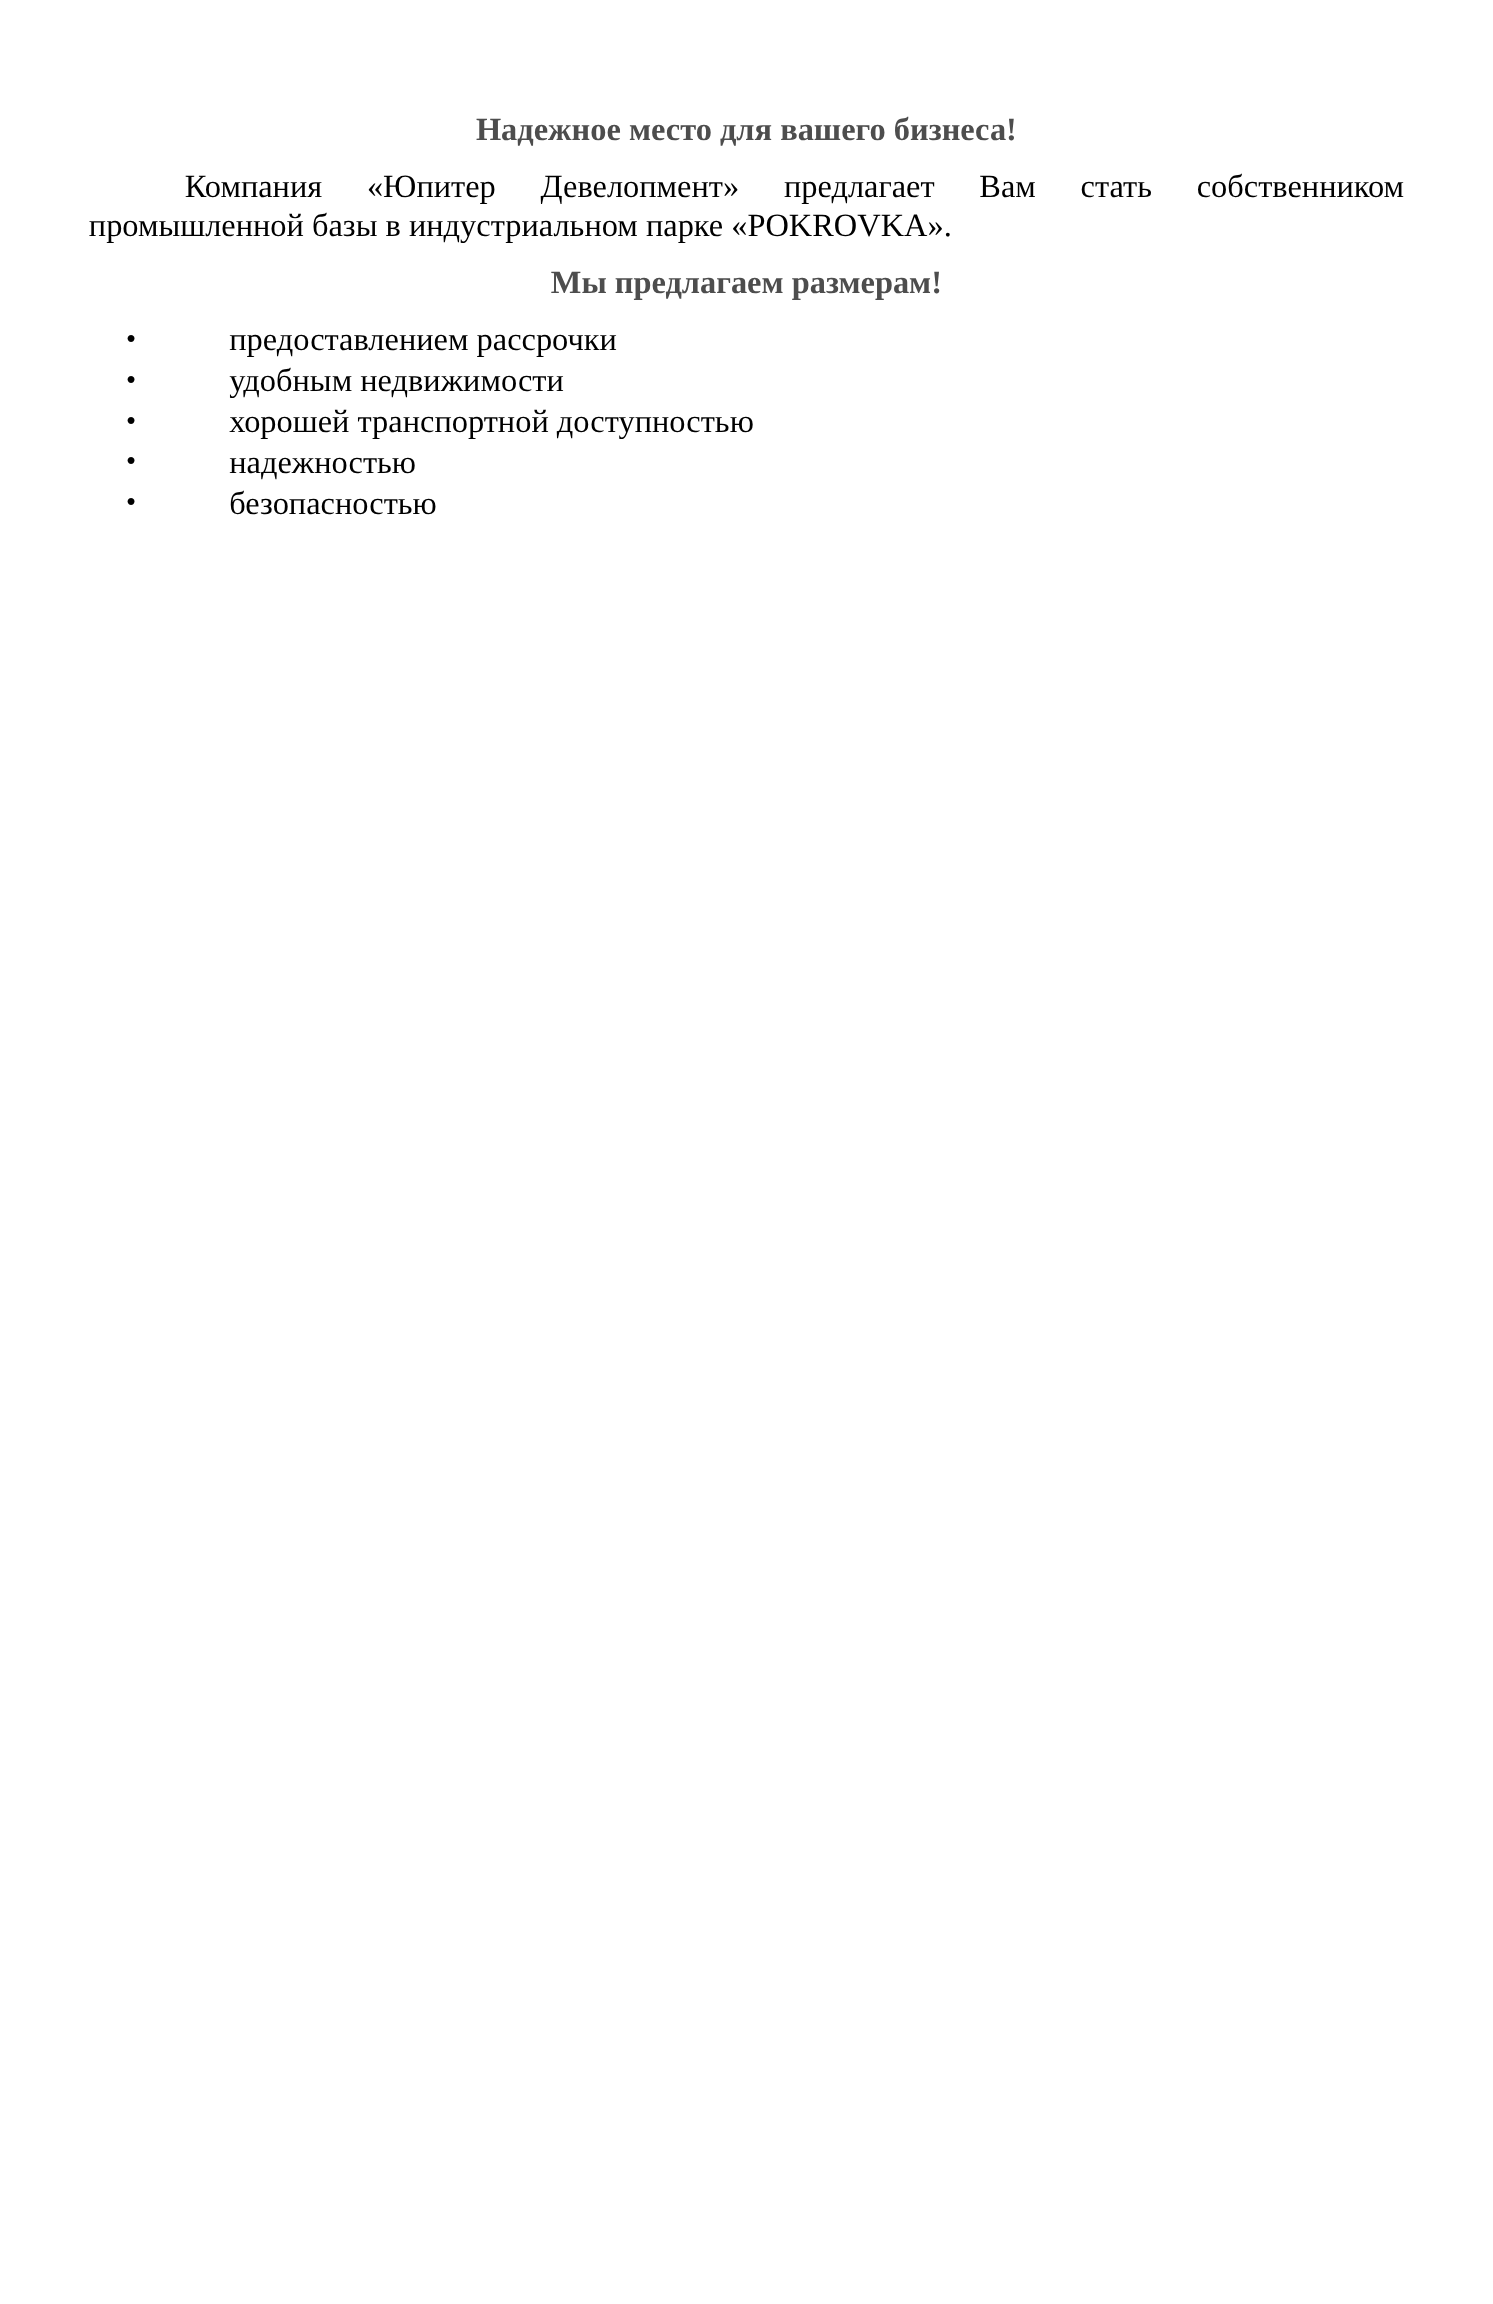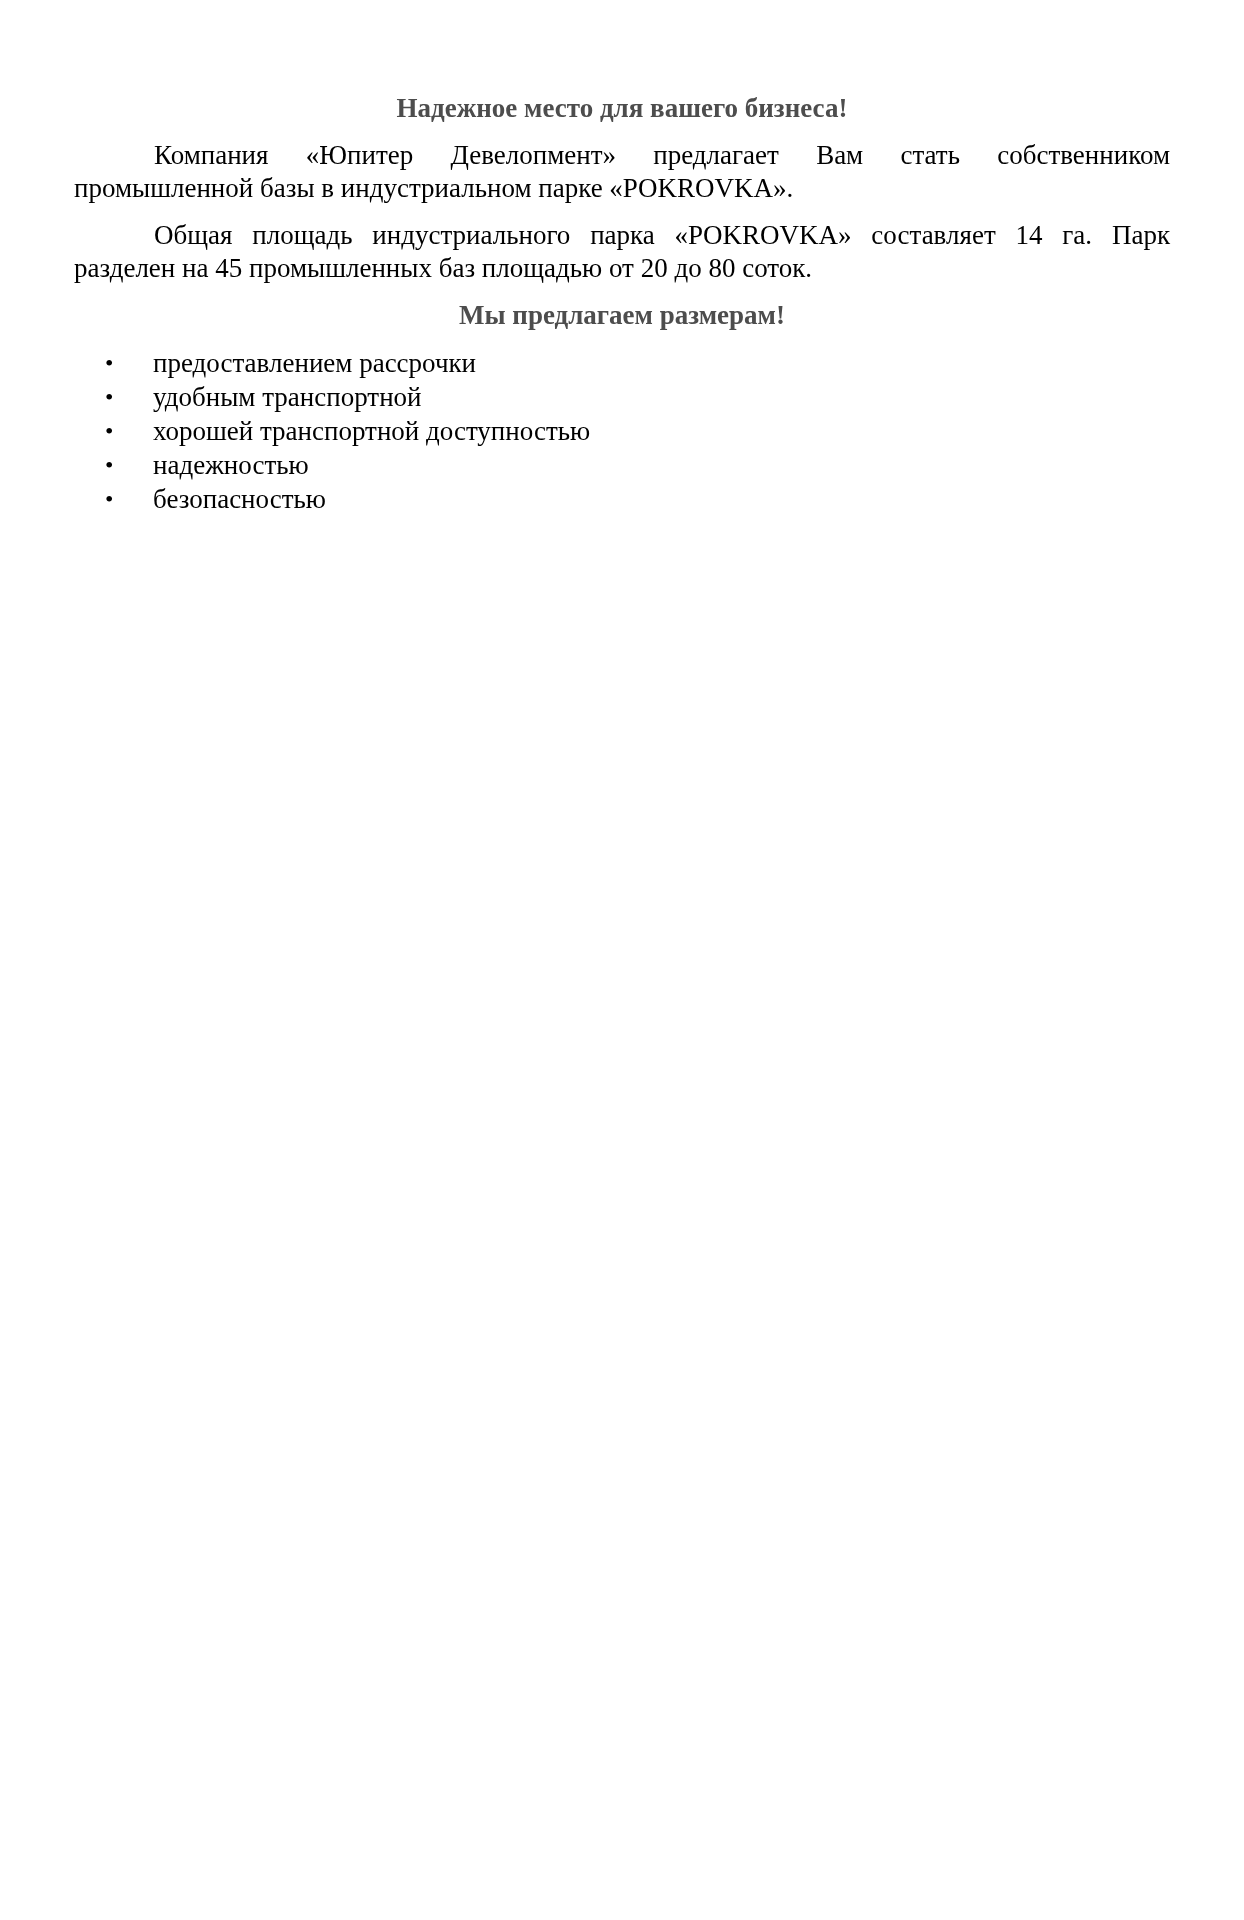--- a/index.html
+++ b/index.html
@@ -47,46 +47,45 @@
     font-size: 27px;
     line-height: 34px;
     color: var(--text-color, #000000);
   }
   .bullet-marker {
     flex: 0 0 auto;
     margin-left: 31px;
     width: 48px;
     font-size: 24px;
   }
-  .li-text { flex: 1 1 auto; }
+  .li-text { flex: 1 1 auto; margin-left: 38px; }
 </style>
 </head>
 <body>
 
 <div class="page">
 
   <h1 class="heading">Надежное место для вашего бизнеса!</h1>
 
   <p class="para indent-lg">Компания «Юпитер Девелопмент» предлагает Вам стать собственником промышленной базы в индустриальном парке «POKROVKA».</p>
 
-  <p class="para indent-lg">Общая площадь индустриального парка «POKROVKA» составляет 14 га. Парк разделен на 45 промышленных баз площадью от 20 до 80 соток.</p>
 
 
   <h1 class="heading">Мы предлагаем размерам!</h1>
 
 
 
   <ul class="bullets">
     <li>
       <span class="bullet-marker">•</span>
       <span class="li-text">предоставлением рассрочки</span>
     </li>
     <li>
       <span class="bullet-marker">•</span>
-      <span class="li-text">удобным транспортной</span>
+      <span class="li-text">удобным недвижимости</span>
     </li>
     <li>
       <span class="bullet-marker">•</span>
       <span class="li-text">хорошей транспортной доступностью</span>
     </li>
     <li>
       <span class="bullet-marker">•</span>
       <span class="li-text">надежностью</span>
     </li>
     <li>

